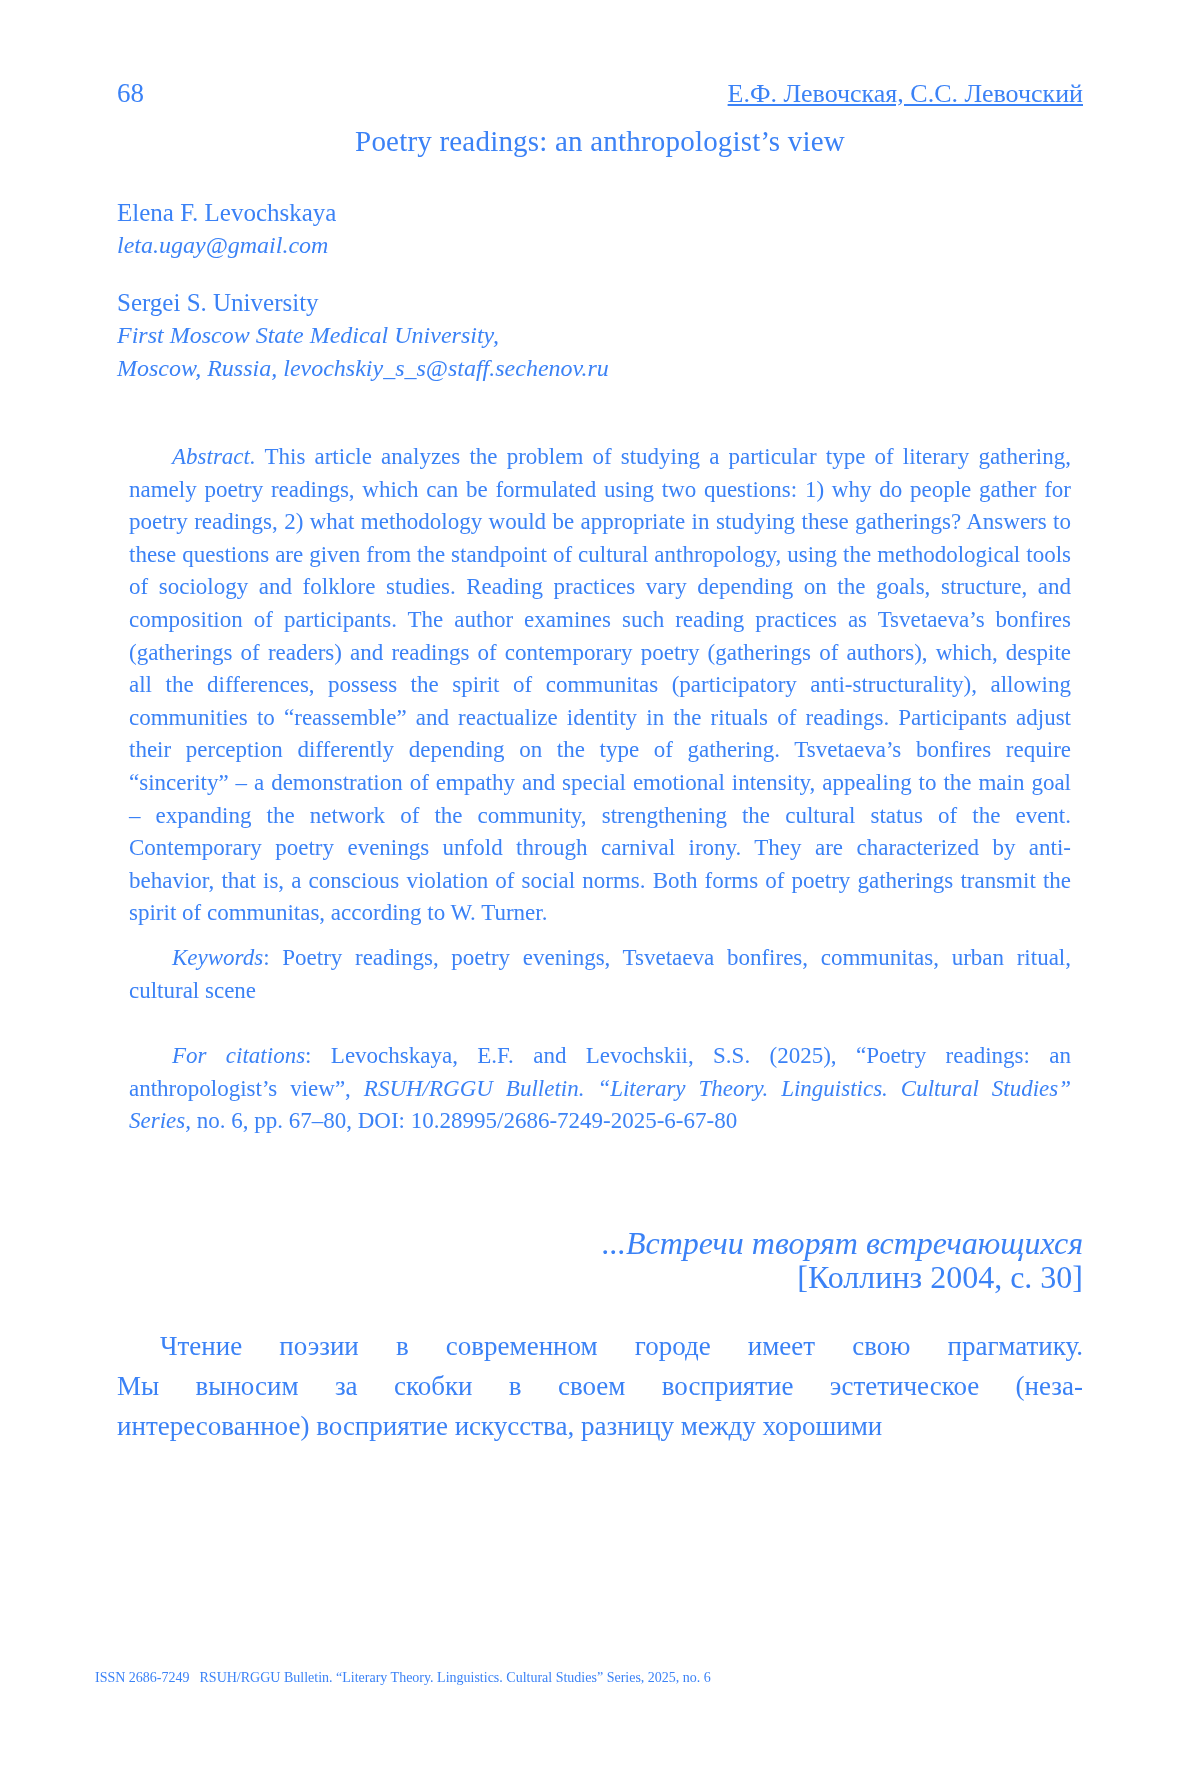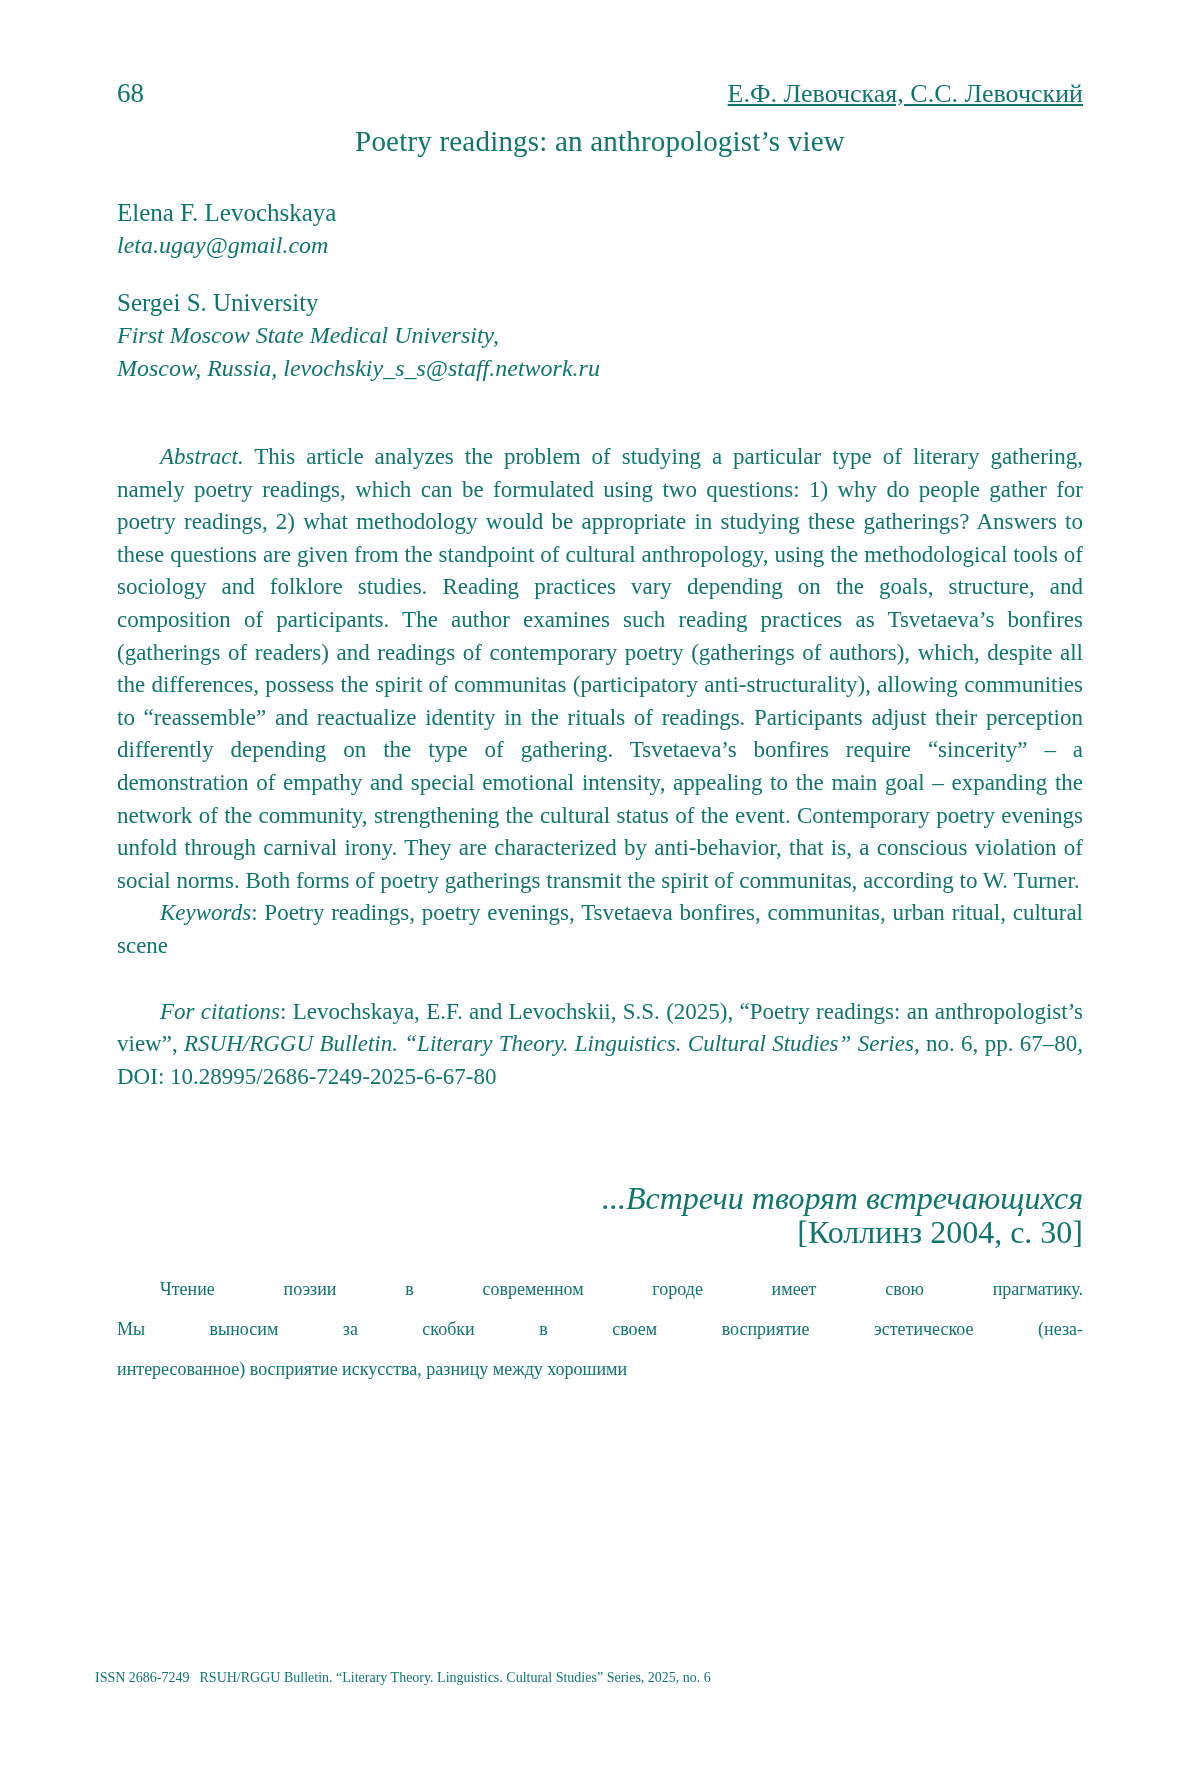--- a/index.html
+++ b/index.html
@@ -1,42 +1,42 @@
 <!DOCTYPE html>
 <html lang="en"><head>
 <meta charset="utf-8">
 <style>
   html,body{margin:0;padding:0;background:#e8e8e8;}
   .page{
     position:relative;
     width:1200px;height:1780px;
     background:#ffffff;
-    color:#0f766e;
+    color:#3b82f6;
     font-family:"Liberation Serif","DejaVu Serif",serif;
     box-sizing:border-box;
     padding:78px 117px 0 117px;
     overflow:hidden;
   }
   .header{display:flex;justify-content:space-between;align-items:baseline;}
   .page-number{font-size:27px;}
   .running-head{font-size:26px;text-decoration:underline;}
   .article-title{margin-top:16px;text-align:center;font-size:29px;letter-spacing:.2px;}
   .author-block{text-align:left;font-size:24px;line-height:33px;}
   .author-block.first{margin-top:38px;}
   .author-block.second{margin-top:24px;}
   .author-name{font-size:25px;display:block;}
   .affil{font-style:italic;display:block;}
   .abstract-block{margin-top:56px;font-size:23px;line-height:32.6px;text-align:justify;}
-  .para{text-indent:43px;margin:0;}
+  .para{text-indent:43px;margin:12px;}
   .italic{font-style:italic;}
   .citation-block{margin-top:33px;font-size:23px;line-height:32.6px;text-align:justify;}
   .epigraph{margin-top:88px;text-align:right;font-size:32px;line-height:34px;}
   .epigraph-quote{font-style:italic;display:block;}
   .epigraph-source{display:block;}
-  .body-ru{margin-top:20px;font-size:18px;line-height:40px;}
+  .body-ru{margin-top:32px;font-size:27px;line-height:40px;}
   .ru-line{text-align:justify;text-align-last:justify;}
   .ru-line.indent-line{text-indent:43px;}
   .ru-line.last{text-align:left;text-align-last:left;}
   .footer{
     position:absolute;left:95px;right:83px;top:1670px;
     font-size:14px;white-space:nowrap;
   }
   .footer .issn{margin-right:10px;}
 </style>
 </head>
@@ -52,21 +52,21 @@
   <h1 class="article-title" style="font-weight:normal;margin-bottom:0;">Poetry readings: an anthropologist’s view</h1>
 
   <div class="author-block first">
     <span class="author-name">Elena F. Levochskaya</span>
     <span class="affil">leta.ugay@gmail.com</span>
   </div>
 
   <div class="author-block second">
     <span class="author-name">Sergei S. University</span>
     <span class="affil">First Moscow State Medical University,</span>
-    <span class="affil">Moscow, Russia, levochskiy_s_s@staff.network.ru</span>
+    <span class="affil">Moscow, Russia, levochskiy_s_s@staff.sechenov.ru</span>
   </div>
 
   <div class="abstract-block">
     <p class="para"><span class="italic">Abstract.</span><span> This article analyzes the problem of studying a particular type of literary gathering, namely poetry readings, which can be formulated using two questions: 1) why do people gather for poetry readings, 2) what methodology would be appropriate in studying these gatherings? Answers to these questions are given from the standpoint of cultural anthropology, using the methodological tools of sociology and folklore studies. Reading practices vary depending on the goals, structure, and composition of participants. The author examines such reading practices as Tsvetaeva’s bonfires (gatherings of readers) and readings of contemporary poetry (gatherings of authors), which, despite all the differences, possess the spirit of communitas (participatory anti-structurality), allowing communities to “reassemble” and reactualize identity in the rituals of readings. Participants adjust their perception differently depending on the type of gathering. Tsvetaeva’s bonfires require “sincerity” – a demonstration of empathy and special emotional intensity, appealing to the main goal – expanding the network of the community, strengthening the cultural status of the event. Contemporary poetry evenings unfold through carnival irony. They are characterized by anti-behavior, that is, a conscious violation of social norms. Both forms of poetry gatherings transmit the spirit of communitas, according to W. Turner.</span></p>
     <p class="para"><span class="italic">Keywords</span><span>: Poetry readings, poetry evenings, Tsvetaeva bonfires, communitas, urban ritual, cultural scene</span></p>
   </div>
 
   <div class="citation-block">
     <p class="para"><span class="italic">For citations</span><span>: Levochskaya, E.F. and Levochskii, S.S. (2025), “Poetry readings: an anthropologist’s view”, </span><span class="italic">RSUH/RGGU Bulletin. “Literary Theory. Linguistics. Cultural Studies” Series,</span><span> no. 6, pp. 67–80, DOI: 10.28995/2686-7249-2025-6-67-80</span></p>
   </div>

